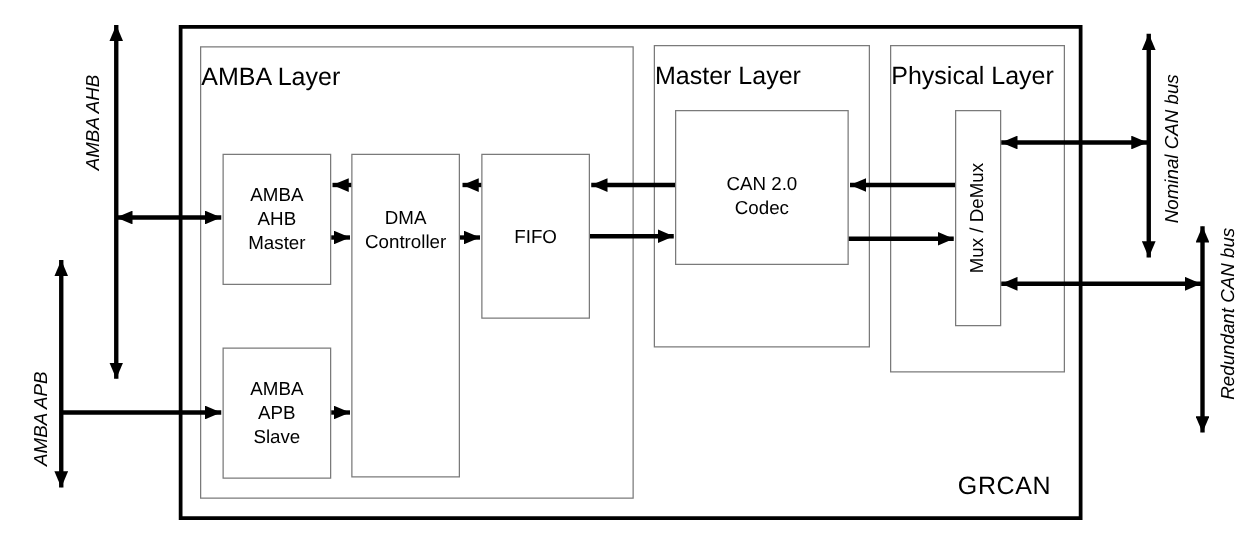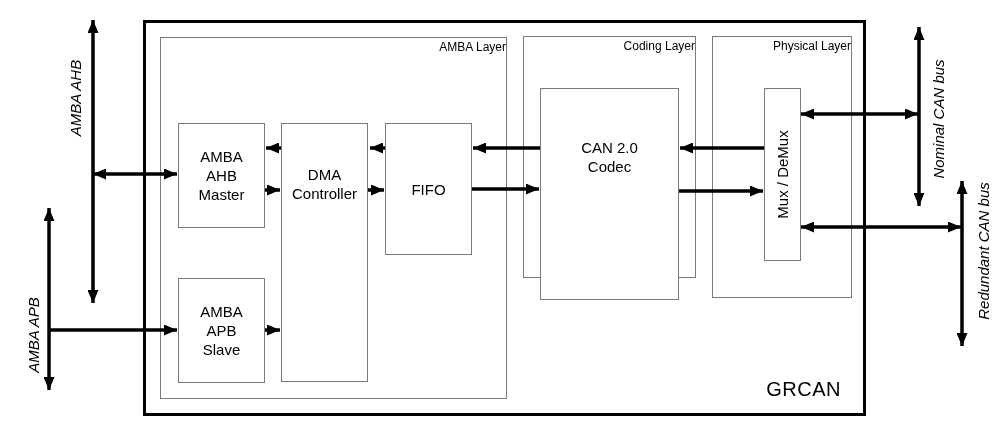--- a/index.html
+++ b/index.html
@@ -26,22 +26,23 @@
   .grcan-box {
     left: 143px; top: 20px; width: 723px; height: 396px;
     border: 3px solid var(--line);
     background: transparent;
   }
   .layer-box {
     border: 1px solid var(--box_border);
     background: var(--background);
   }
   .layer-title {
-    text-align: right;
-    font-size: 12px;
+    margin-top: 15px;
+    text-align: left;
+    font-size: 20px;
     line-height: 18px;
     white-space: nowrap;
   }
   .amba-layer     { left: 160px; top: 37px; width: 347px; height: 362px; }
   .coding-layer   { left: 523px; top: 36px; width: 173px; height: 242px; }
   .physical-layer { left: 712px; top: 36px; width: 140px; height: 262px; }
   .block {
     border: 1px solid var(--box_border);
     background: var(--background);
     display: flex;
@@ -50,21 +51,21 @@
     text-align: center;
     font-size: 15px;
     line-height: 19px;
   }
   .block-label { white-space: pre-line; }
   .ahb-master { left: 178px; top: 123px; width: 87px;  height: 105px; }
   .dma        { left: 281px; top: 123px; width: 87px;  height: 259px; align-items: flex-start; }
   .dma .block-label { padding-top: 41px; }
   .fifo       { left: 385px; top: 123px; width: 87px;  height: 132px; }
   .apb-slave  { left: 178px; top: 278px; width: 87px;  height: 105px; }
-  .codec      { left: 540px; top: 88px;  width: 139px; height: 212px; align-items: flex-start; }
+  .codec      { left: 540px; top: 88px;  width: 139px; height: 124px; align-items: flex-start; }
   .codec .block-label { padding-top: 49px; }
   .mux        { left: 764px; top: 88px;  width: 37px;  height: 173px; }
   .mux .block-label {
     transform: rotate(-90deg);
     white-space: nowrap;
   }
   .vlabel {
     position: absolute;
     font-size: 15px;
     font-style: italic;
@@ -97,21 +98,21 @@
 <div class="canvas">
 
   <div class="abs grcan-box">
     <div class="grcan-title">GRCAN</div>
   </div>
 
   <div class="abs layer-box amba-layer">
     <div class="layer-title">AMBA Layer</div>
   </div>
   <div class="abs layer-box coding-layer">
-    <div class="layer-title">Coding Layer</div>
+    <div class="layer-title">Master Layer</div>
   </div>
   <div class="abs layer-box physical-layer">
     <div class="layer-title">Physical Layer</div>
   </div>
 
   <div class="abs block ahb-master">
     <span class="block-label">AMBA
 AHB
 Master</span>
   </div>

